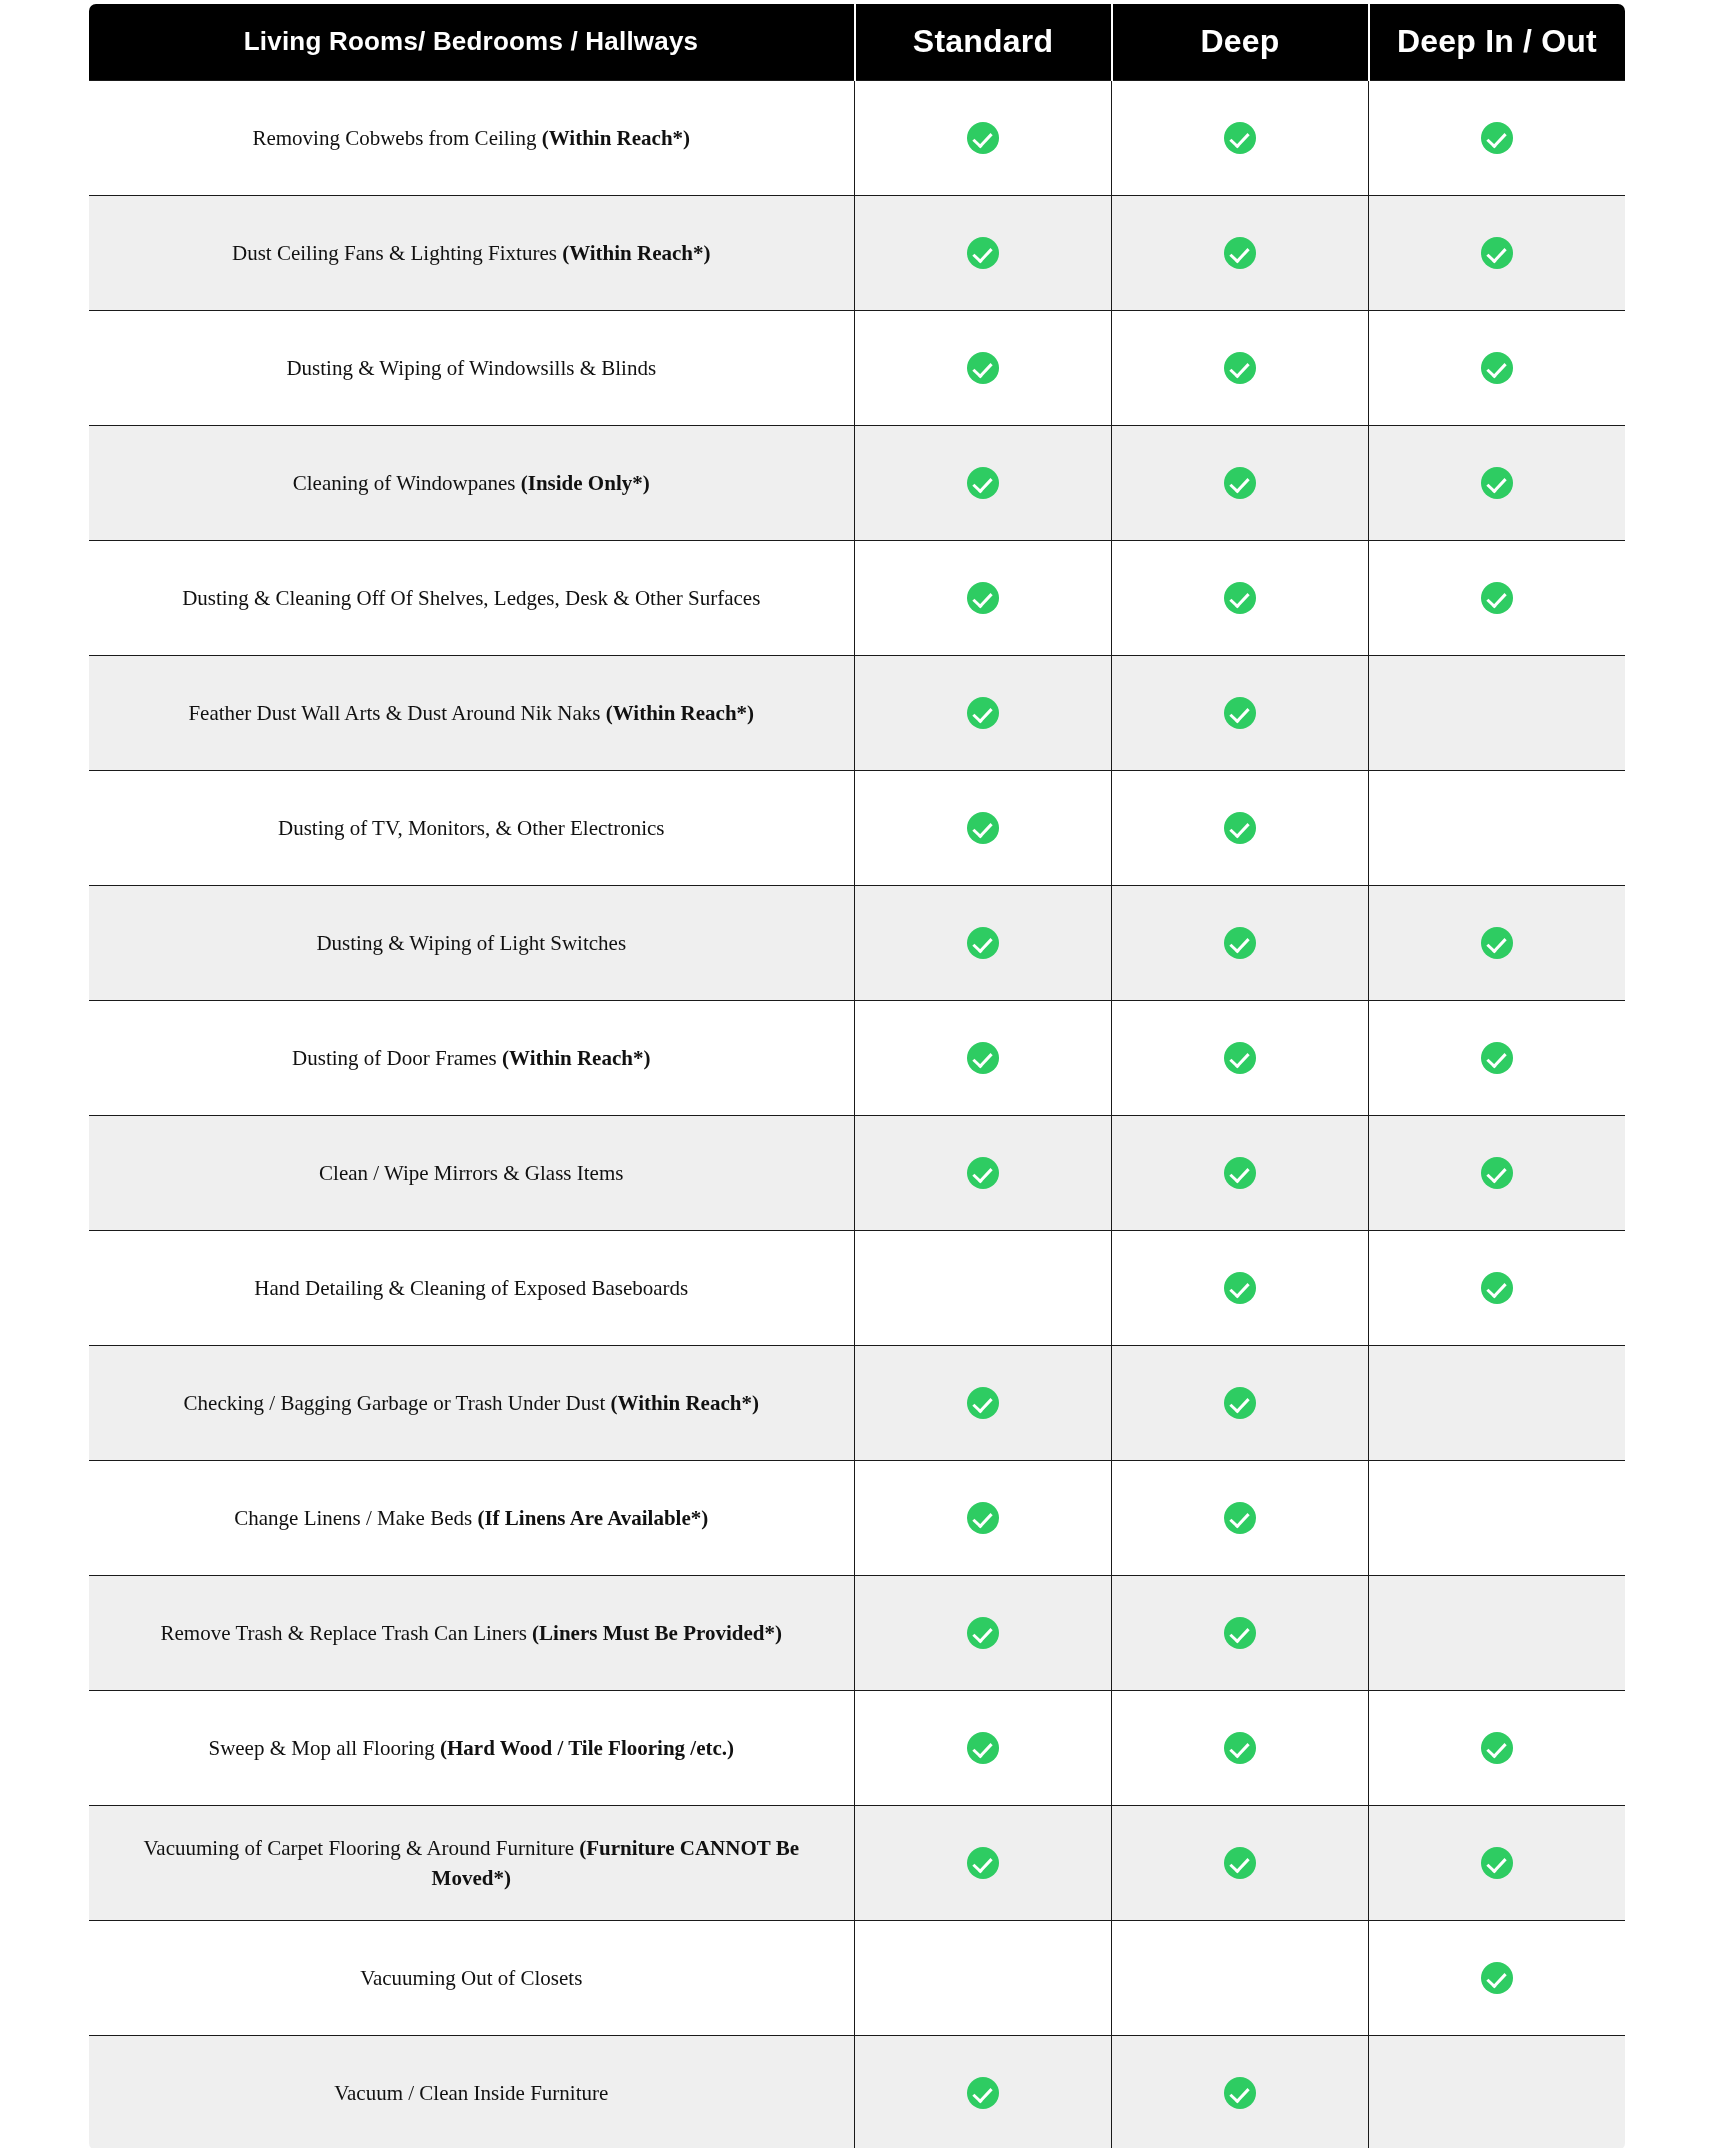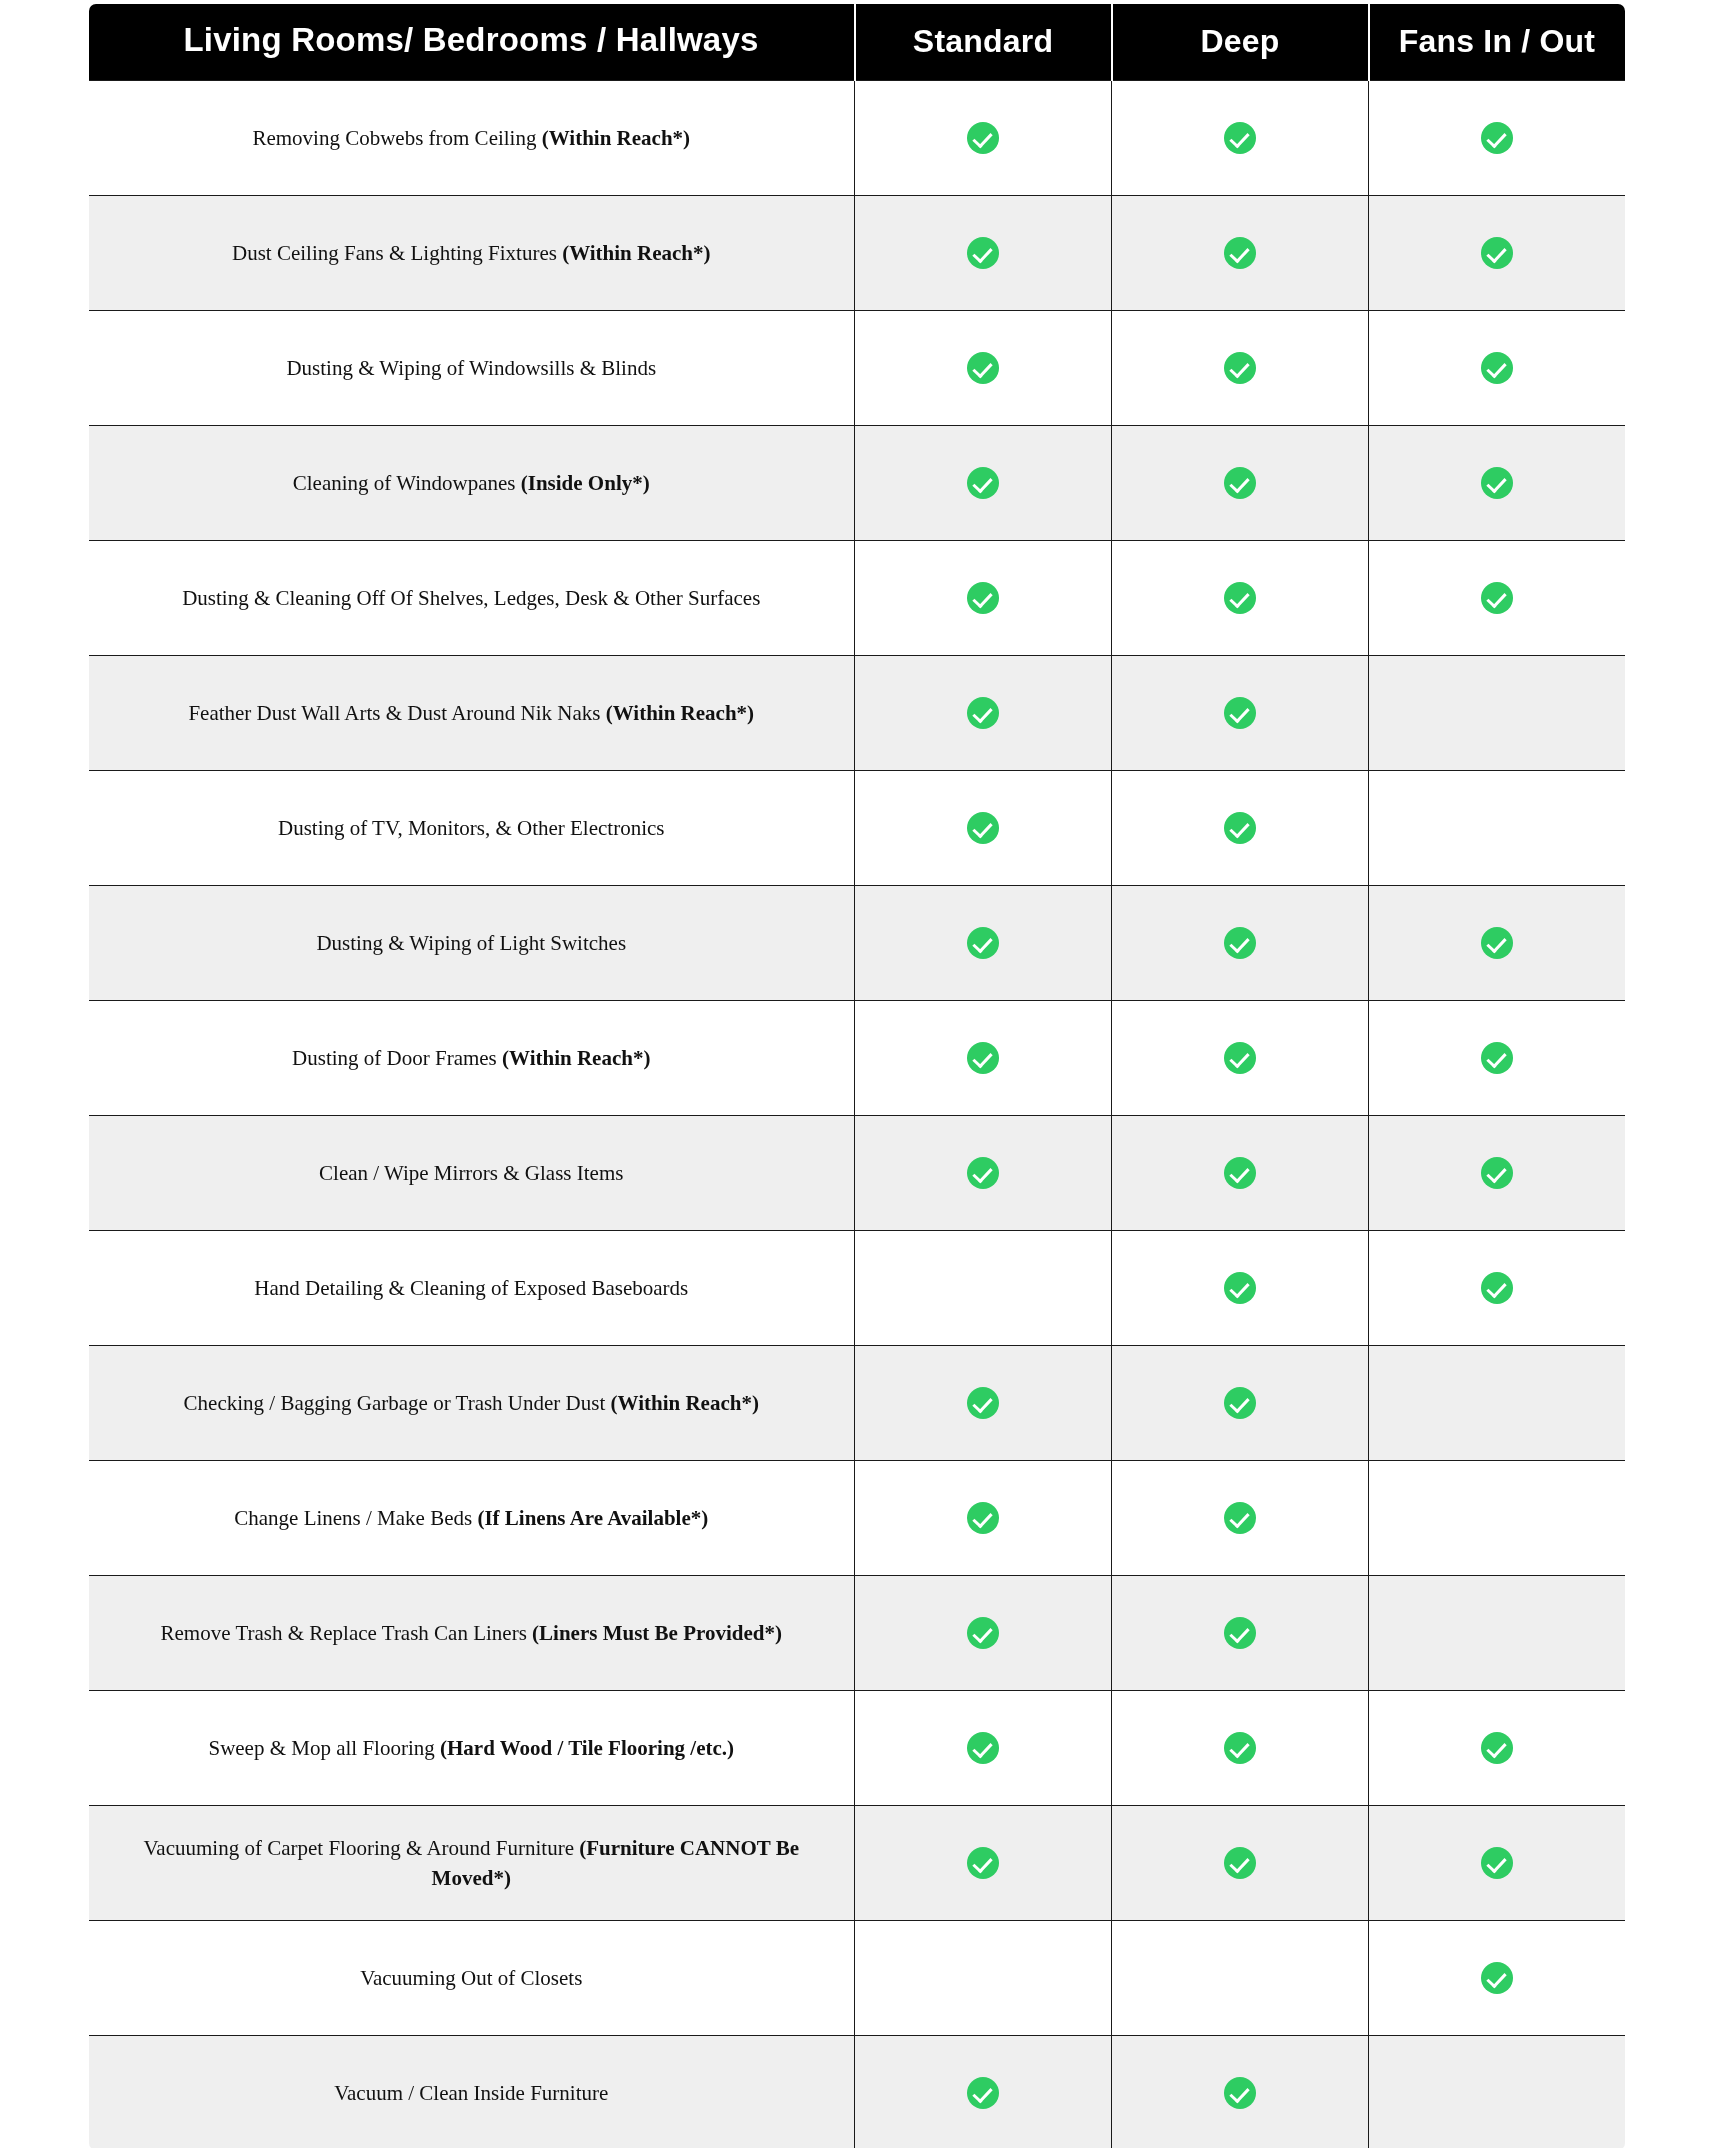--- a/index.html
+++ b/index.html
@@ -41,21 +41,21 @@
     font-size: 32px;
     font-weight: bold;
     padding: 19.6px 14.3px;
     text-align: center;
     vertical-align: middle;
     border-right: 2.7px solid #ffffff;
     letter-spacing: 0.2px;
   }
   thead th:last-child { border-right: none; }
   thead th.task-head {
-    font-size: 33px;
+    font-size: 26px;
     line-height: 1.18;
     padding: 16px 36px 18px 36px;
   }
 
   tbody td {
     border: 1.8px solid #1a1a1a;
     vertical-align: middle;
     height: 89px;
   }
   tbody tr:nth-child(even) td {
@@ -113,21 +113,21 @@
         <col class="c-task">
         <col class="c-std">
         <col class="c-deep">
         <col class="c-move">
       </colgroup>
       <thead>
         <tr>
           <th class="task-head">Living Rooms/ Bedrooms / Hallways</th>
           <th>Standard</th>
           <th>Deep</th>
-          <th>Fans In / Out</th>
+          <th>Deep In / Out</th>
         </tr>
       </thead>
       <tbody id="table-body">
           <tr>
             <td class="task"><span>Removing Cobwebs from Ceiling </span><b>(Within Reach*)</b></td>
             <td class="mark"><span class="check"></span></td>
             <td class="mark"><span class="check"></span></td>
             <td class="mark"><span class="check"></span></td>
           </tr>
           <tr>

